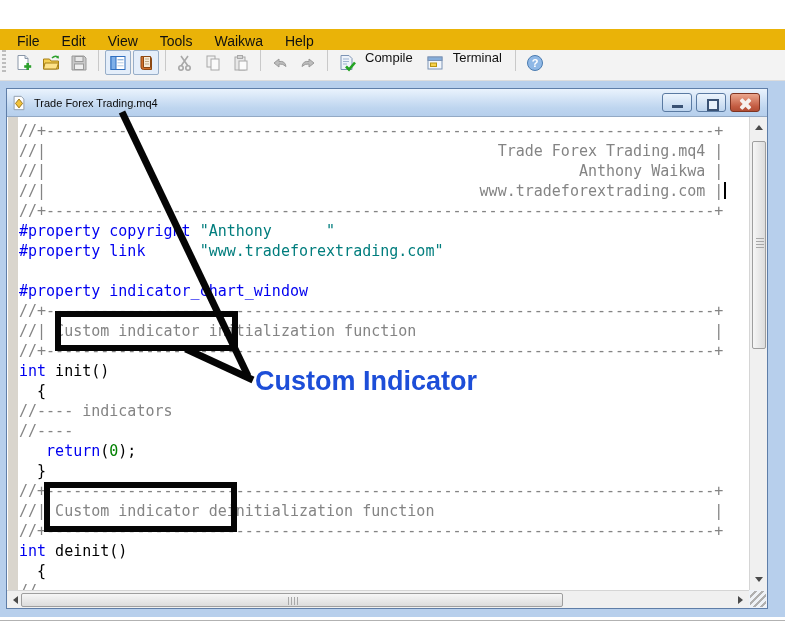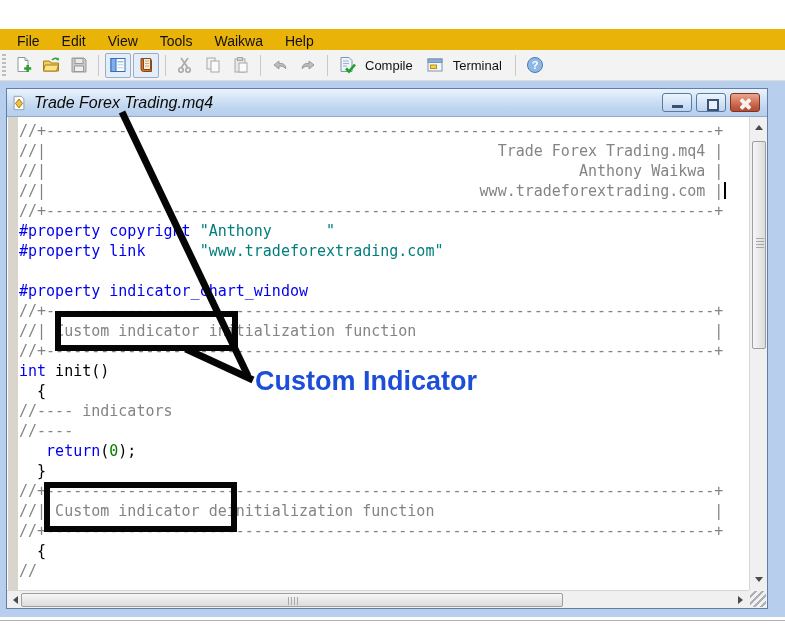--- a/index.html
+++ b/index.html
@@ -19,41 +19,41 @@
   
   .menubar {
     position:absolute; left:0; top:29px; width:785px; height:23px;
     background:#eab308; display:flex; align-items:center; padding-left:6px;
   }
   .menu-item { font-size:14px; color:#111; padding:2px 11px; }
   
   .toolbar {
     position:absolute; left:0; top:50px; width:785px; height:31px;
     background:#f3f3f3; border-bottom:1px solid #dcdcdc;
-    display:flex; align-items:center;
+    display:flex; 
   }
   .tb-grip { width:4px; height:22px; margin:0 3px 0 2px;
     background:repeating-linear-gradient(#bdbdbd 0 2px, transparent 2px 4px); }
   .tbtn { width:26px; height:25px; display:flex; align-items:center; justify-content:center; margin:0 1px; border:1px solid transparent; border-radius:2px; }
   .tbtn.pressed { border:1px solid #98aec8; background:#e4eefa; }
   .tsep { width:1px; height:21px; background:#c9c9c9; margin:0 5px; }
   .tlabel { font-size:13px; color:#111; margin:0 8px 0 4px; }
   
   .client { position:absolute; left:0; top:81px; width:785px; height:536px; background:#b7cfec; }
   .docwin {
     position:absolute; left:6px; top:7px; width:762px; height:521px;
     border:1px solid #5f7ea8; background:#eef2f7;
   }
   .doc-titlebar {
     position:absolute; left:0; top:0; right:0; height:28px;
     background:linear-gradient(#eaf3fd, #bed5ef 70%, #b6cfec);
     border-bottom:1px solid #93a9c4;
     display:flex; align-items:center; padding:0 4px;
   }
-  .doc-title { font-size:16px; color:#0a0a0a; margin-left:7px; flex:1;font-style:italic; }
+  .doc-title { font-size:11px; color:#0a0a0a; margin-left:7px; flex:1; }
   .winbtns { display:flex; gap:4px; margin-right:3px; }
   .winbtn { width:30px; height:19px; border:1px solid #56master;} 
   .winbtn {
     width:30px; height:19px; border:1px solid #5a7aa2; border-radius:3px;
     background:linear-gradient(#edf5fd,#bdd4ee); position:relative;
   }
   .winbtn.min::after { content:""; position:absolute; left:9px; top:11px; width:11px; height:3px; background:#3a5274; }
   .winbtn.restore::after { content:""; position:absolute; left:10px; top:5px; width:8px; height:8px; border:2px solid #3a5274; background:#e8f1fb; }
   .winbtn.close { background:linear-gradient(#eba68d,#c25a40 75%,#b14e35); border-color:#7e3422; }
   .winbtn.close::before, .winbtn.close::after {
@@ -268,20 +268,21 @@
             <div class="code-line"><span class="tok-com">//+--------------------------------------------------------------------------+</span></div>
             <div class="code-line"><span class="tok-kw">int</span><span class="tok-pl"> init()</span></div>
             <div class="code-line"><span class="tok-pl">  {</span></div>
             <div class="code-line"><span class="tok-com">//---- indicators</span></div>
             <div class="code-line"><span class="tok-com">//----</span></div>
             <div class="code-line"><span class="tok-pl">   </span><span class="tok-kw">return</span><span class="tok-pl">(</span><span class="tok-num">0</span><span class="tok-pl">);</span></div>
             <div class="code-line"><span class="tok-pl">  }</span></div>
             <div class="code-line"><span class="tok-com">//+--------------------------------------------------------------------------+</span></div>
             <div class="code-line"><span class="tok-com">//| Custom indicator deinitialization function                               |</span></div>
             <div class="code-line"><span class="tok-com">//+--------------------------------------------------------------------------+</span></div>
+            <div class="code-line"><span class="tok-kw">int</span><span class="tok-pl"> deinit()</span></div>
             <div class="code-line"><span class="tok-pl">  {</span></div>
             <div class="code-line"><span class="tok-com">//</span></div>
           </div>
         <div class="caret"></div>
       </div>
 
       <div class="vscroll">
         <div class="sb-btn" style="left:0;top:2px;">
             <div class="tri-up"></div>
           </div>

